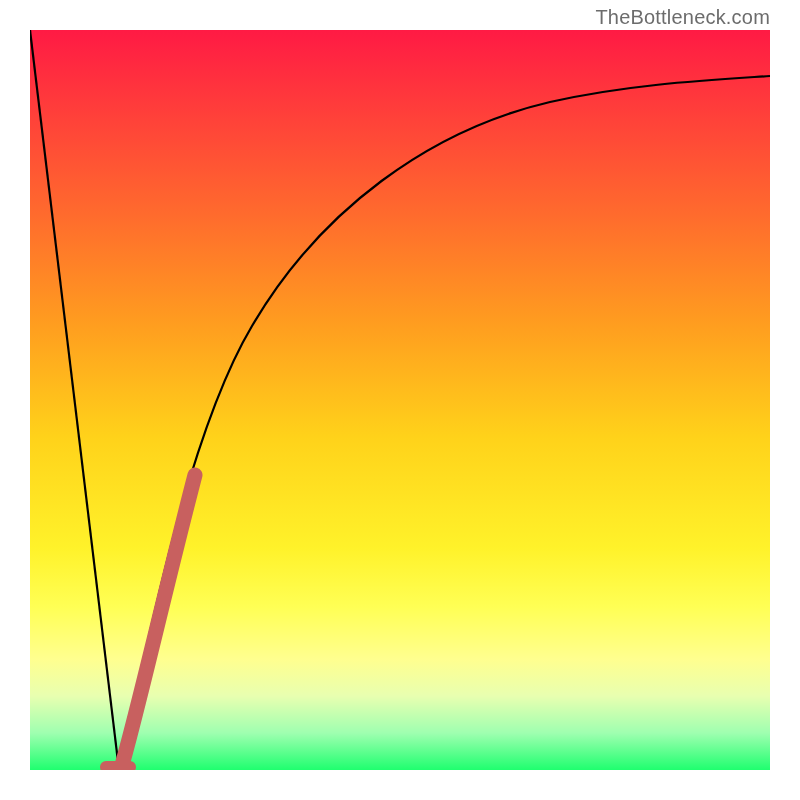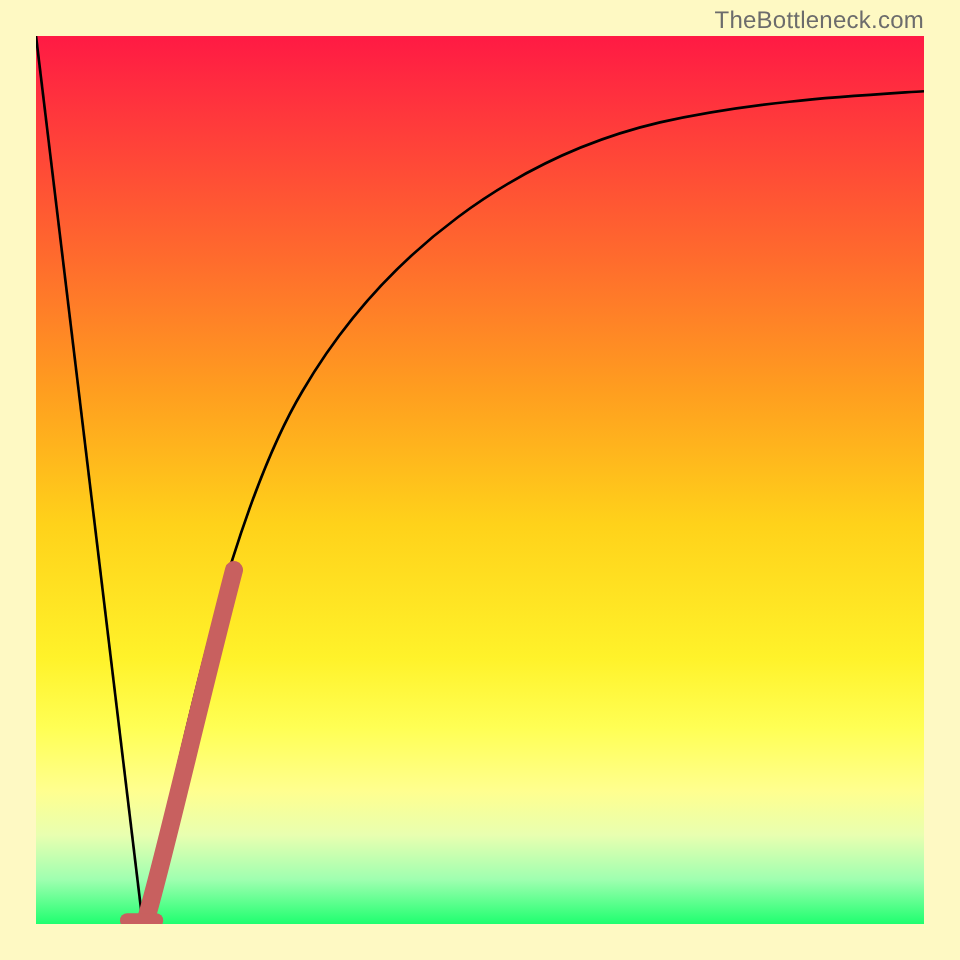--- a/index.html
+++ b/index.html
@@ -10,21 +10,21 @@
     background: #000;
     overflow: hidden;
     font-family: Arial, Helvetica, sans-serif;
   }
   .frame {
     position: absolute;
     top: 0;
     left: 0;
     width: 800px;
     height: 800px;
-    background: #fef9c3;
+    background: #ffffff;
   }
   .plot {
     position: absolute;
     top: 30px;
     left: 30px;
     width: 740px;
     height: 740px;
     background: linear-gradient(to bottom,
       #ff1a44 0%,
       #ff3b3b 10%,

